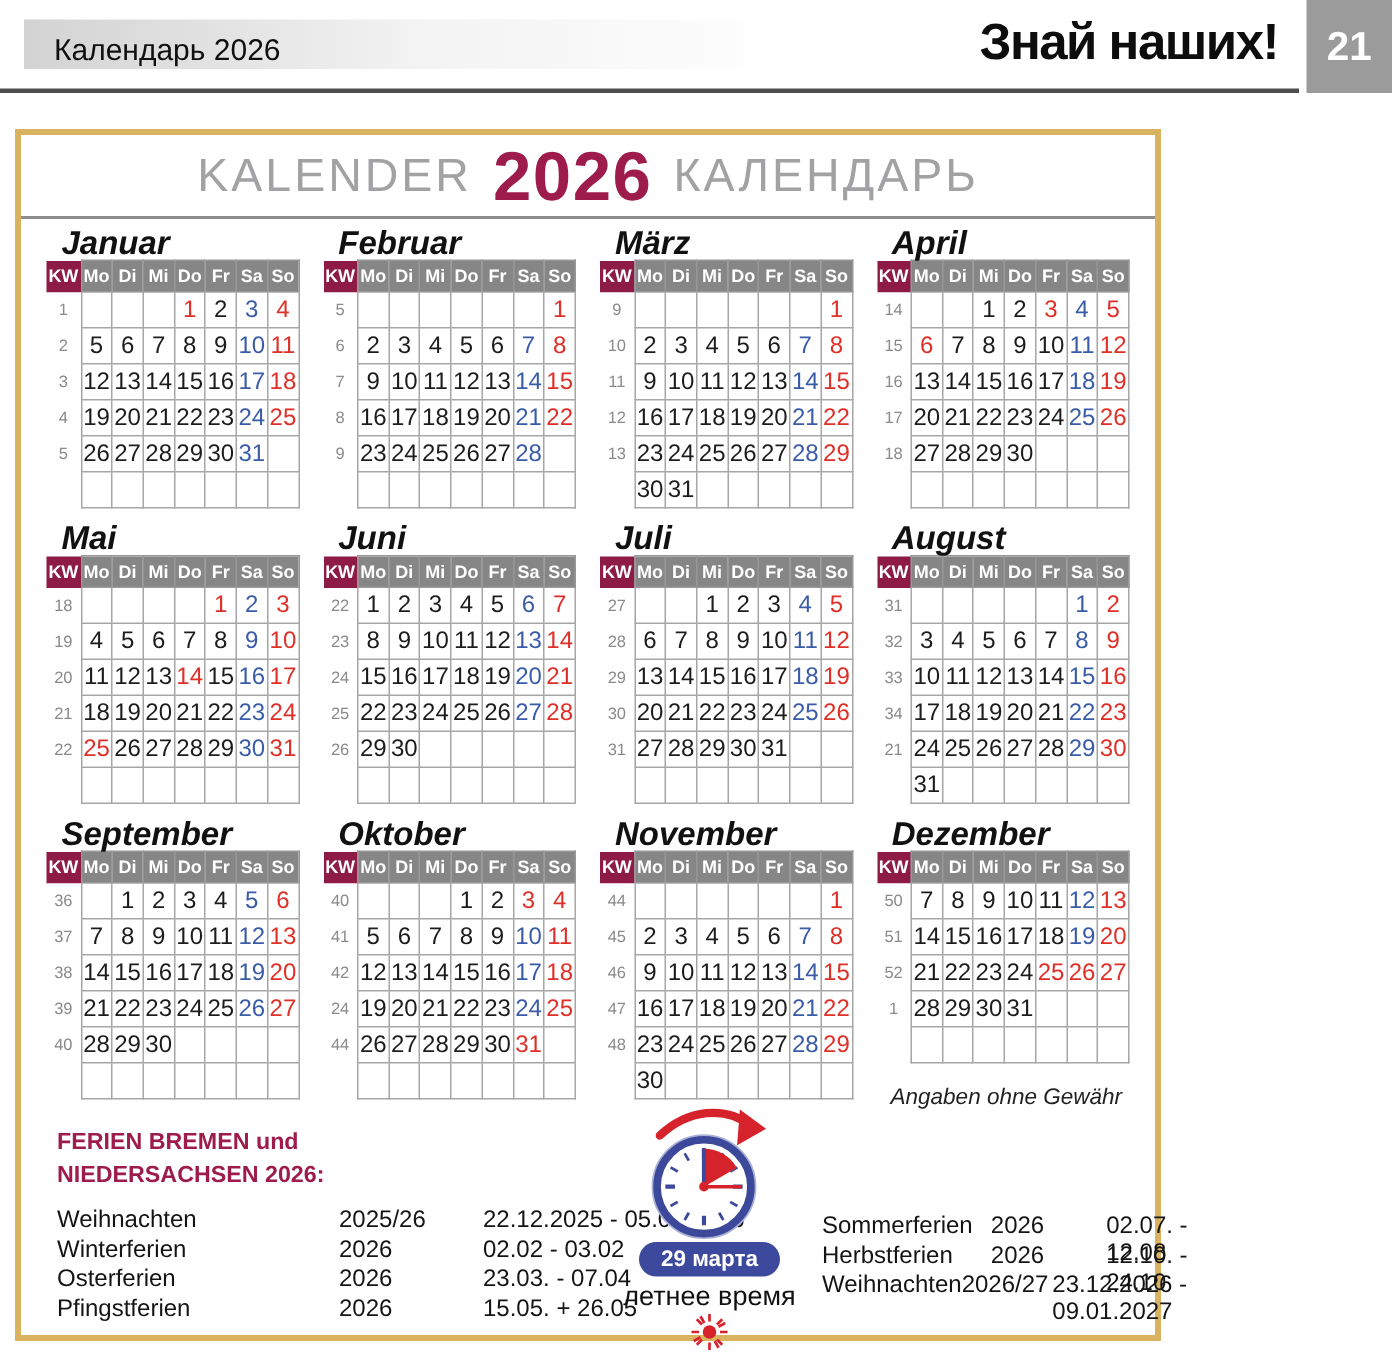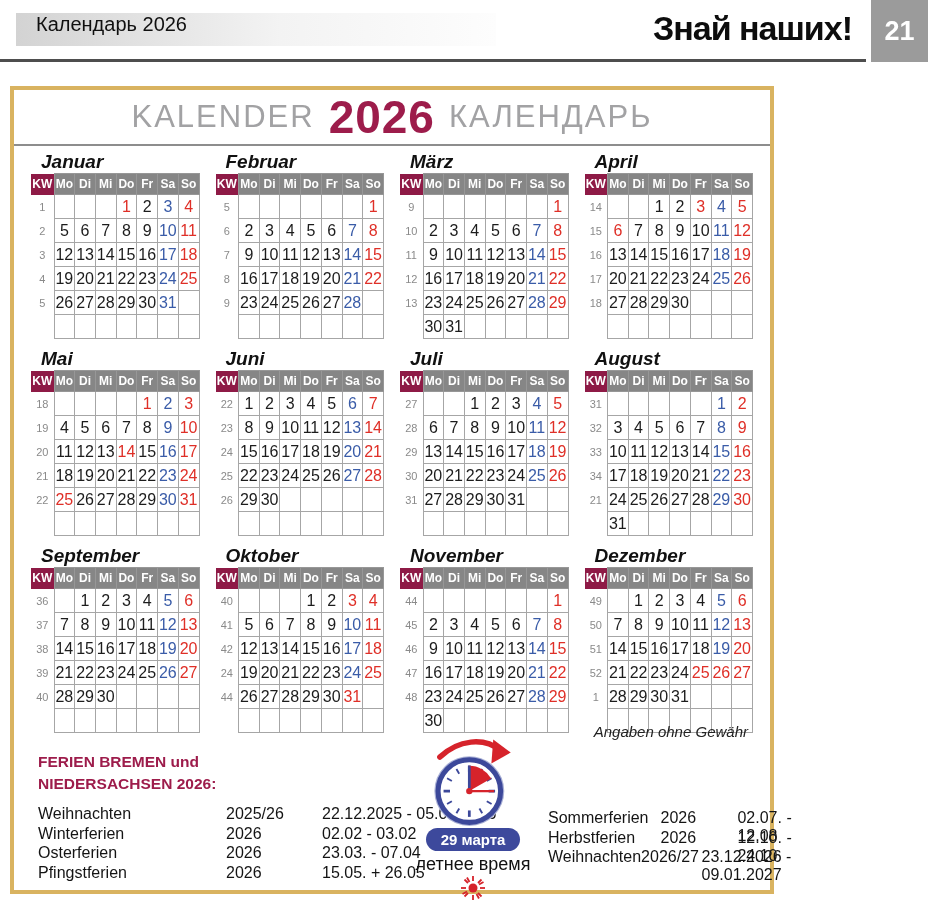--- a/index.html
+++ b/index.html
@@ -3,41 +3,41 @@
 <meta charset="utf-8">
 <style>
   html,body{margin:0;padding:0;}
   body{width:928px;height:902px;position:relative;background:#fff;
        font-family:"Liberation Sans",sans-serif;overflow:hidden;color:#1c1c1c;}
 
   
   .page-header{position:absolute;top:0;left:0;width:928px;height:62px;}
   .header-strip{position:absolute;left:16px;top:13px;width:480px;height:33px;
       background:linear-gradient(90deg,#d3d3d3,#f3f3f3 55%,#fdfdfd);
-      display:flex;align-items:flex-start;padding-left:20px;box-sizing:border-box;}
+      display:flex;align-items:flex-end;padding-left:20px;box-sizing:border-box;}
   .page-label{font-size:20px;color:#101010;}
   .brand{position:absolute;right:76px;top:9px;font-size:34px;font-weight:bold;
       letter-spacing:-1px;color:#0d0d0d;white-space:nowrap;}
   .page-num{position:absolute;right:0;top:0;width:57px;height:62px;background:var(--pagegray,#9b9b9b);
       color:#fff;font-size:27px;font-weight:bold;display:flex;align-items:center;justify-content:center;}
   .header-line{position:absolute;top:59px;left:0;width:866px;height:3px;background:#4e4e4e;}
 
   
   .gold-box{position:absolute;left:10px;top:86px;width:764px;height:808px;
       border:4px solid var(--gold,#d9b360);box-sizing:border-box;background:#fff;}
 
   .cal-title{height:54px;border-bottom:2px solid #8d8d8d;display:flex;
       align-items:center;justify-content:center;gap:14px;}
   .t-gray{font-size:31px;color:#a2a2a4;letter-spacing:2px;}
   .t-year{font-size:46px;font-weight:bold;color:var(--maroon,#9d1c4b);letter-spacing:1px;}
 
   
   .months{display:grid;grid-template-columns:repeat(4,1fr);column-gap:16px;row-gap:8px;
       padding:4px 17px 0 17px;}
-  .month-title{font-style:italic;font-weight:bold;font-size:19px;line-height:23px;margin-left:10px;color:#111;}
+  .month-title{font-style:italic;font-weight:bold;font-size:22px;line-height:23px;margin-left:10px;color:#111;}
   table.cal{width:100%;border-collapse:collapse;table-layout:fixed;}
   table.cal col.col-kw{width:23px;}
   table.cal th{height:20px;font-size:12px;font-weight:bold;padding:0;}
   .kw-head{background:var(--kwbg,#8e1a46);color:#fff;margin-top:35px;}
   .day-head{background:var(--headgray,#868686);color:#fff;border:1px solid #979797;}
   table.cal td{height:23px;padding:0;text-align:center;font-size:16px;
       border:1px solid #a6a6a6;background:#fff;}
   table.cal td.kw{border:none;font-size:11px;color:#8a8a8a;}
   td.c-r{color:var(--red,#df2f27);}
   td.c-b{color:var(--blue,#3a5ca8);}
@@ -1078,30 +1078,20 @@
               <th class="day-head">Mo</th>
               <th class="day-head">Di</th>
               <th class="day-head">Mi</th>
               <th class="day-head">Do</th>
               <th class="day-head">Fr</th>
               <th class="day-head">Sa</th>
               <th class="day-head">So</th>
             </tr>
           </thead>
           <tbody>
-            <tr>
-              <td class="kw">49</td>
-              <td></td>
-              <td>1</td>
-              <td>2</td>
-              <td>3</td>
-              <td>4</td>
-              <td class="c-b">5</td>
-              <td class="c-r">6</td>
-            </tr>
             <tr>
               <td class="kw">50</td>
               <td>7</td>
               <td>8</td>
               <td>9</td>
               <td>10</td>
               <td>11</td>
               <td class="c-b">12</td>
               <td class="c-r">13</td>
             </tr>

